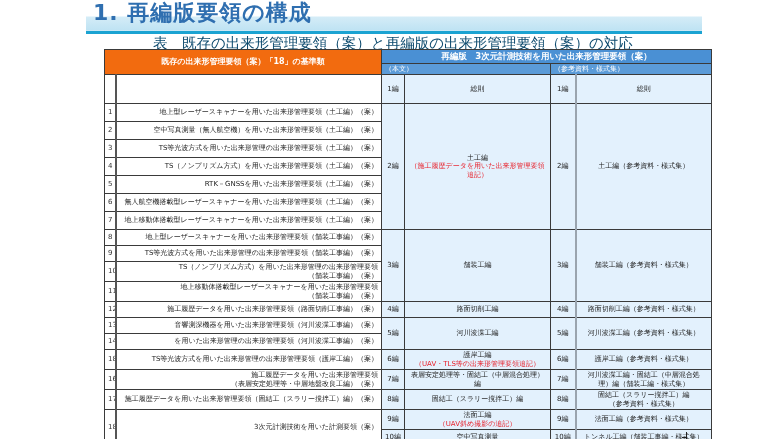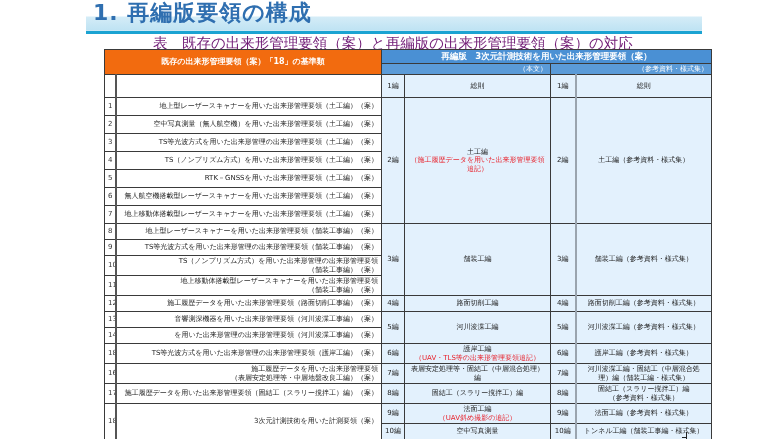--- a/index.html
+++ b/index.html
@@ -14,37 +14,37 @@
   }
   .title-rule {
     position: absolute; left: 86px; top: 31px; width: 616px; height: 3px; background: #1ba3d2;
   }
   .page-title {
     position: absolute; left: 93px; top: -2px; font-size: 22px; font-weight: bold;
     color: #2f6fb0; letter-spacing: 1px; white-space: nowrap;
     font-family: "DejaVu Sans", sans-serif;
   }
   .table-caption {
-    position: absolute; left: 153px; top: 34px; font-size: 14.5px; color: #701a75; white-space: nowrap;
+    position: absolute; left: 153px; top: 34px; font-size: 14.5px; color: #0c4a6e; white-space: nowrap;
     font-family: "DejaVu Sans", sans-serif;
   }
   table.grid {
     position: absolute; left: 104px; top: 49px; width: 607px;
     border-collapse: collapse; table-layout: fixed; font-size: 7px; padding-left: 28px;
   }
   table.grid td, table.grid th {
     border: 1px solid #3a3a3a; padding: 0 3px; vertical-align: middle; line-height: 1.2;
     overflow: hidden;
   }
   th.orange {
     background: #f26b0f; color: #ffffff; font-weight: bold; font-size: 8px; text-align: center;
     border-right: 2px solid #1e3d66;
   }
   th.blue { background: #4a90d4; color: #ffffff; font-weight: bold; text-align: center; font-size: 8.5px; }
-  th.blue2 { background: #5b9bd8; color: #ffffff; text-align: right; font-size: 7px; font-weight: normal; }
+  th.blue2 { background: #5b9bd8; color: #ffffff; text-align: left; font-size: 7px; font-weight: normal; }
   td.num { text-align: center; color: #333; padding: 0; }
   td.item { border-left: 2px solid #555 !important; text-align: right; }
   td.vol { background: #e3f1fd; text-align: center; padding: 0; font-size: 7px; }
   td.sec { background: #e3f1fd; text-align: center; }
   td.sec-r { background: #e3f1fd; text-align: center; border-left: 2px solid #9aa4ae !important; }
   .red { color: #e8202a; display: block; }
   .blk { display: block; }
   tr.h18 td { height: 17px; }
   tr.h16 td { height: 15px; }
   tr.h20 td { height: 19px; }
@@ -75,21 +75,21 @@
   <tbody>
       <tr style="height:14px">
     <th class="orange" colspan="2" rowspan="2">既存の出来形管理要領（案）「18」の基準類</th>
     <th class="blue" colspan="4">再編版　3次元計測技術を用いた出来形管理要領（案）</th>
   </tr>
   <tr style="height:11px">
     <th class="blue2" colspan="2">（本文）</th>
     <th class="blue2" colspan="2">（参考資料・様式集）</th>
   </tr>
 
-  <tr style="height:23px">
+  <tr style="height:29px">
     <td class="num"></td>
     <td class="item"></td>
     <td class="vol">1編</td>
     <td class="sec">総則</td>
     <td class="vol">1編</td>
     <td class="sec-r">総則</td>
   </tr>
 
   <tr class="h18">
     <td class="num">1</td>

